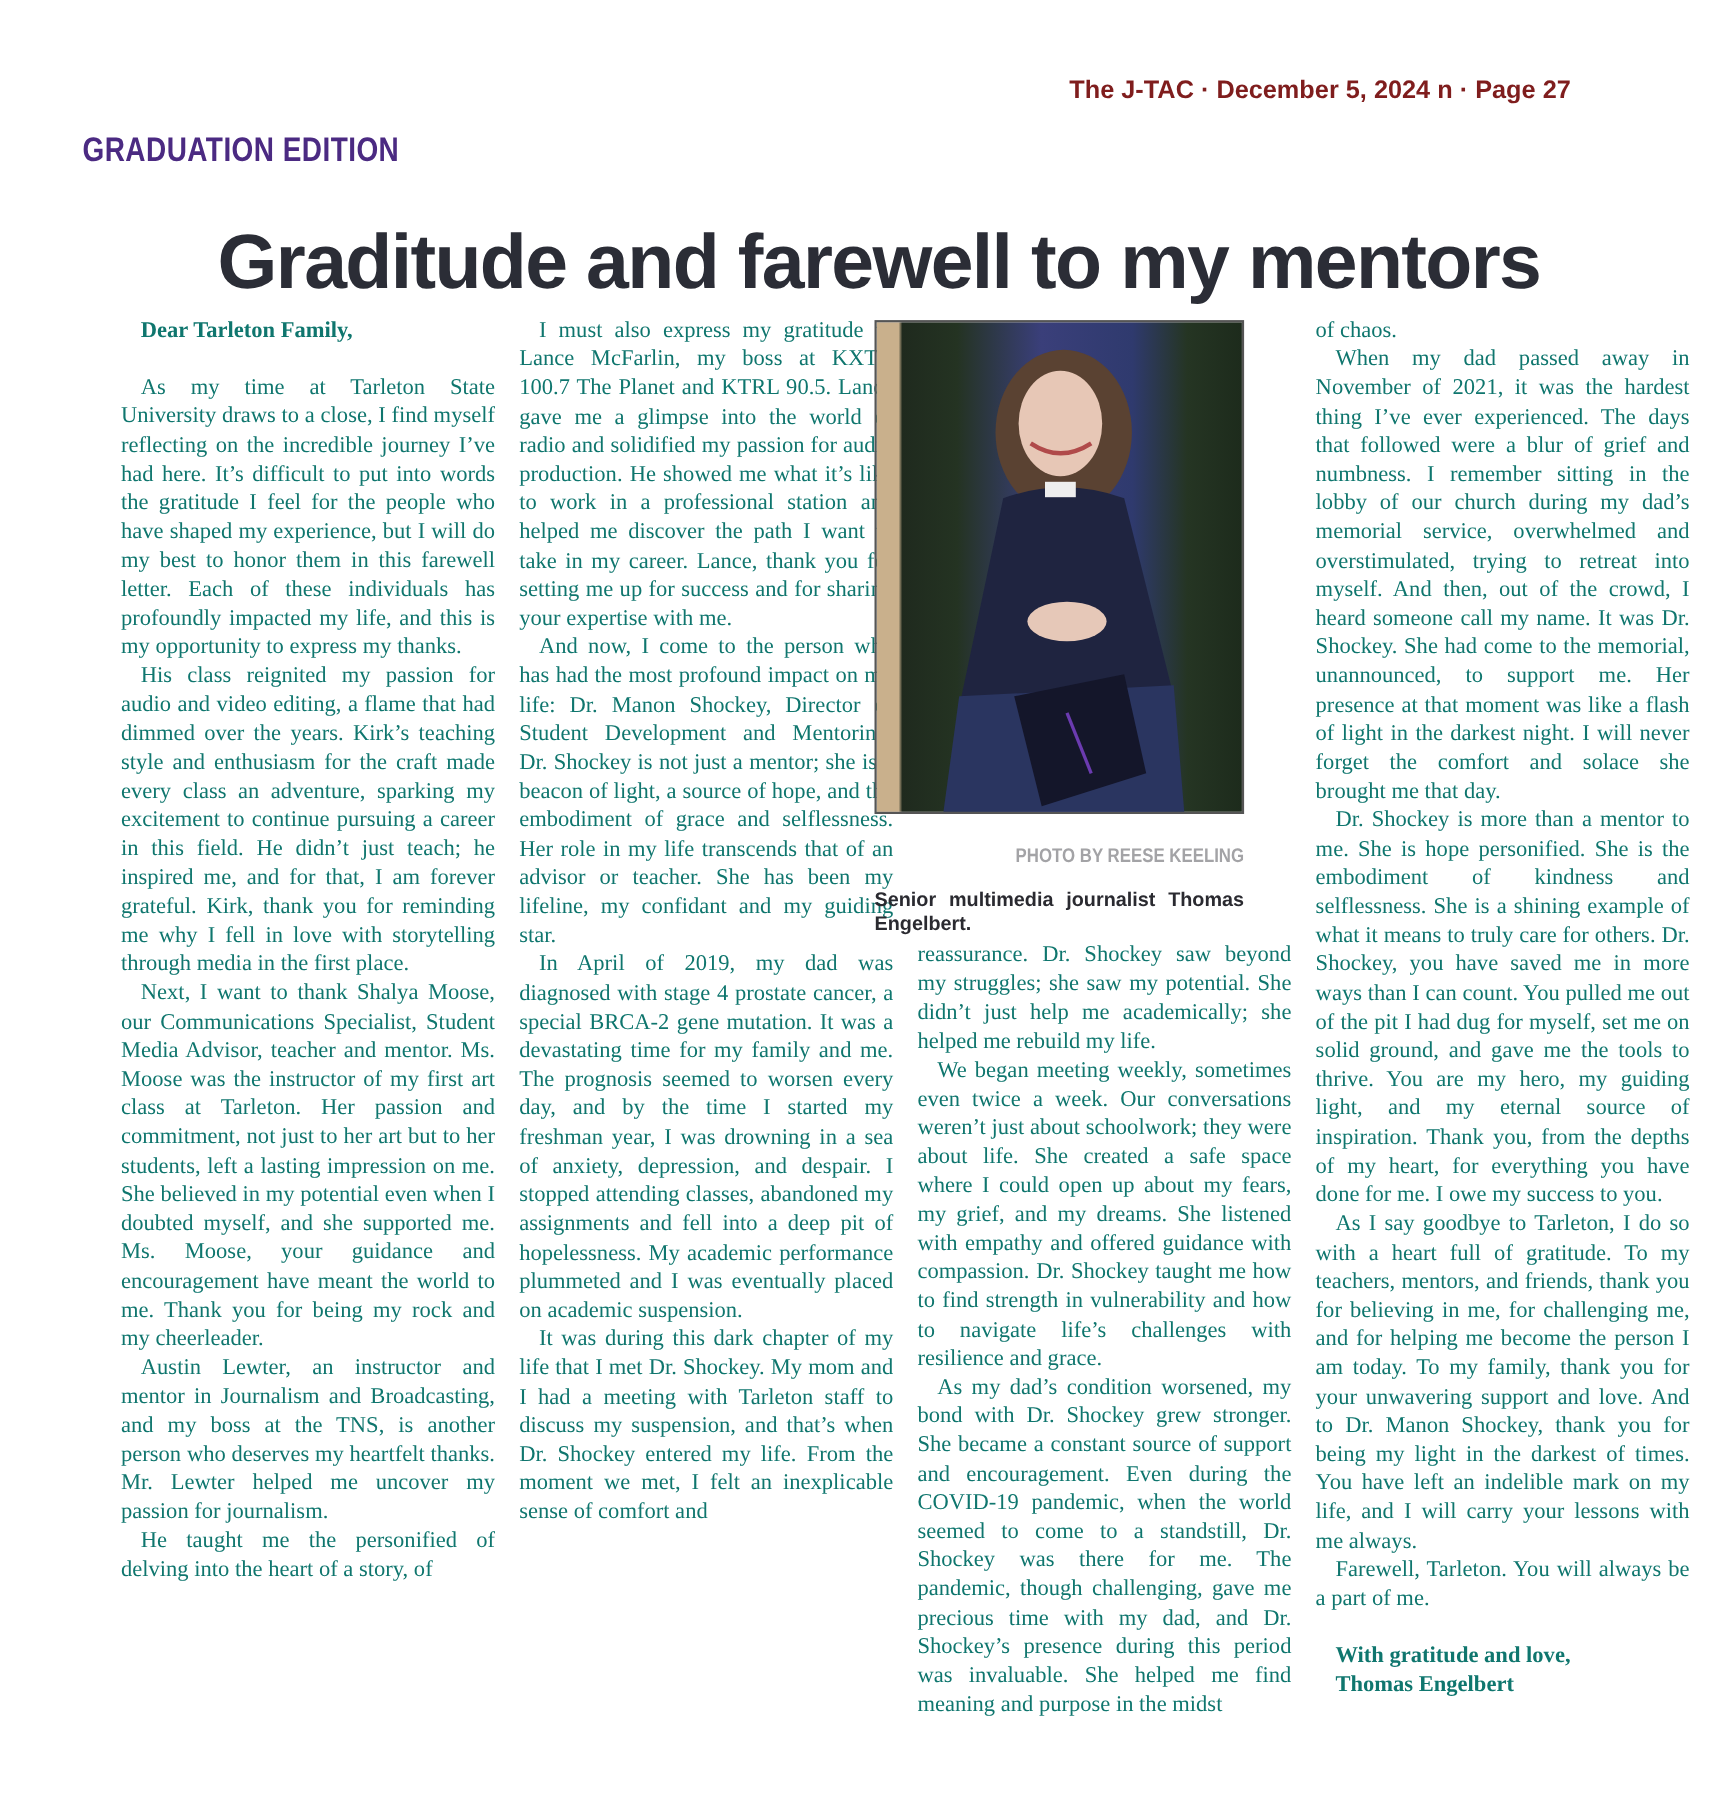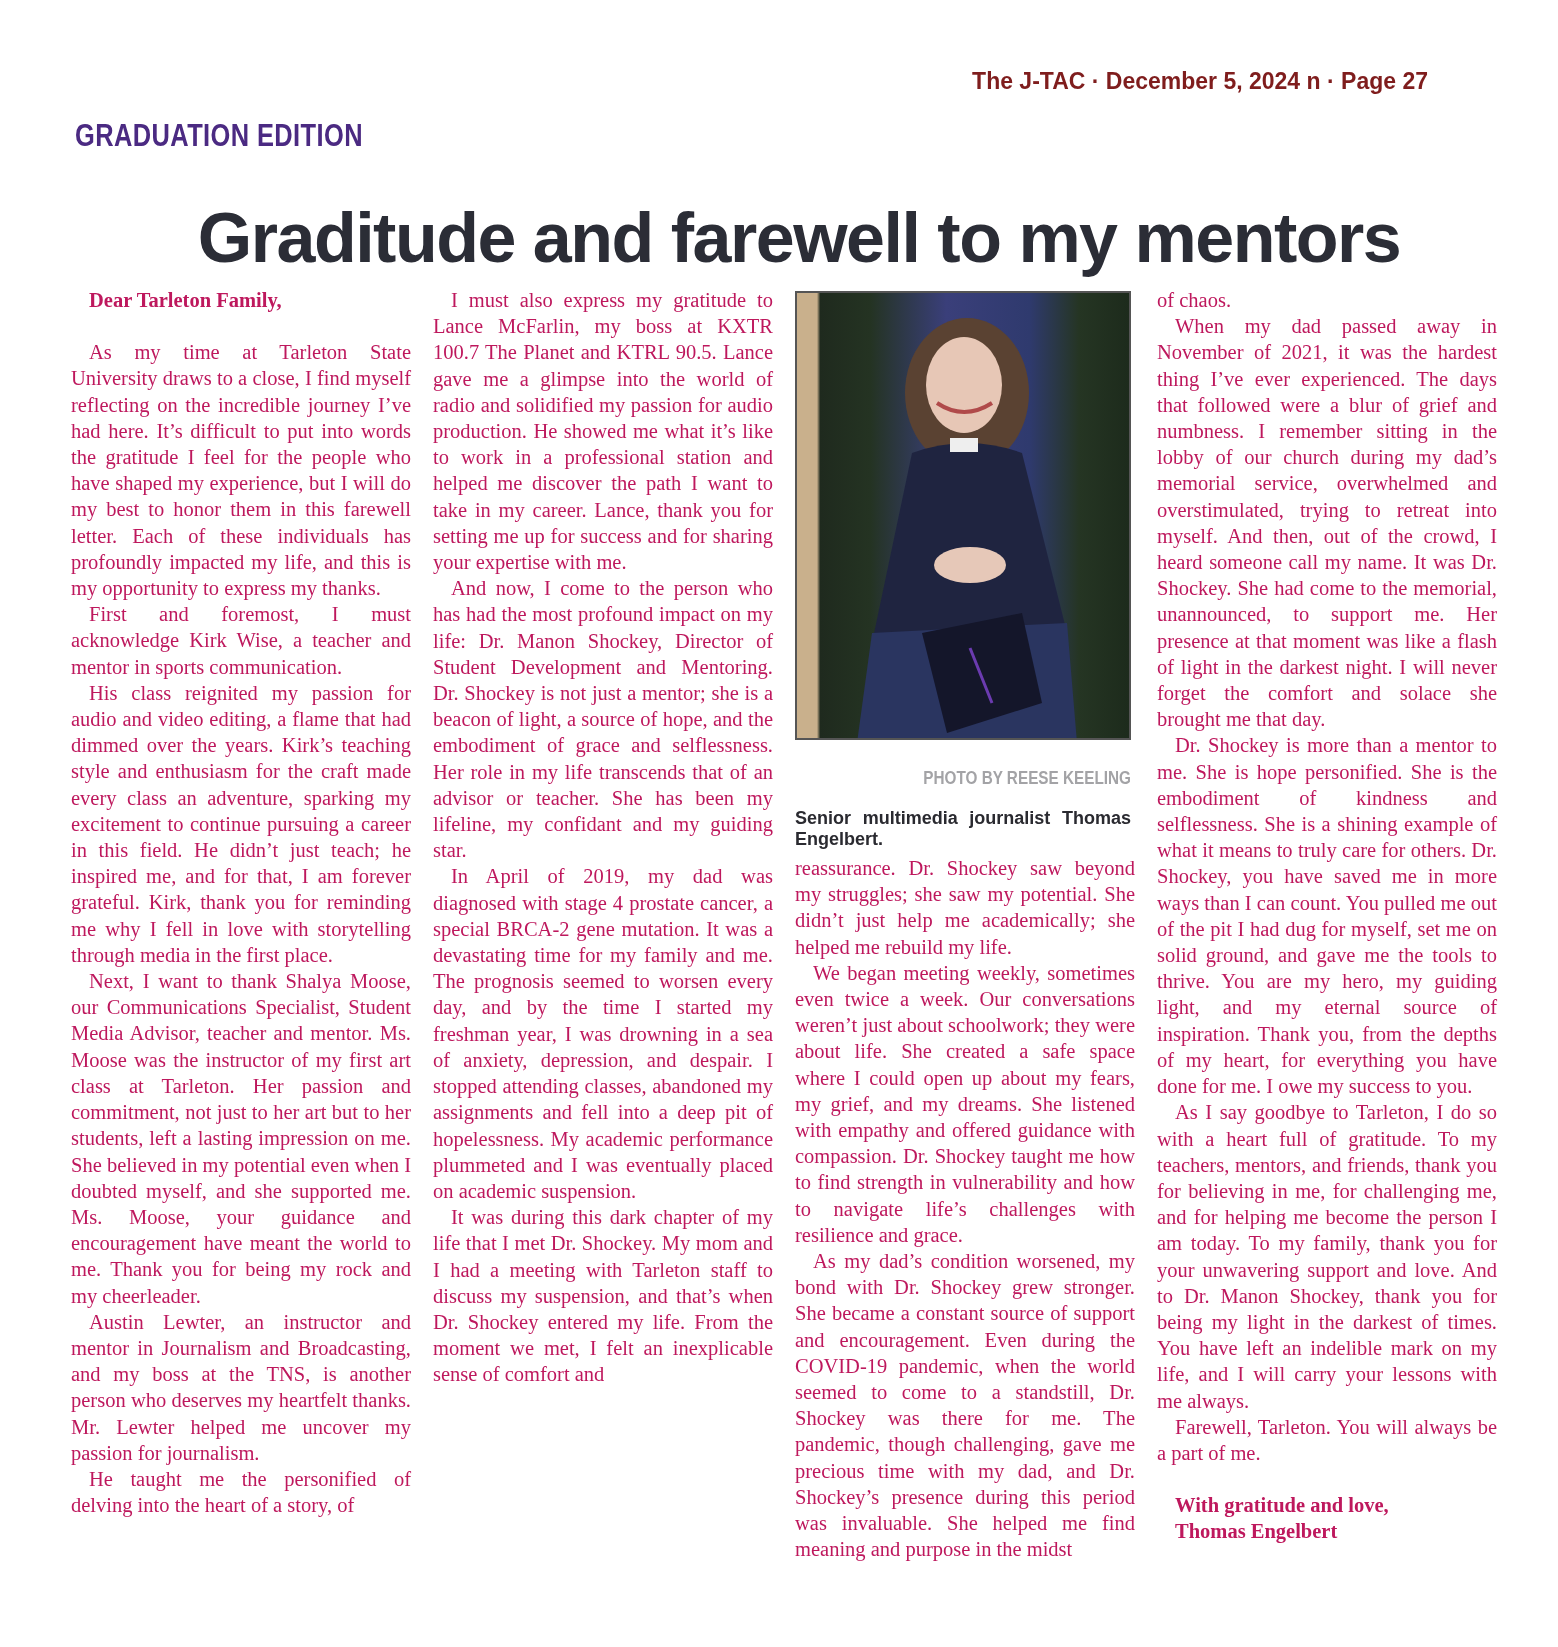--- a/index.html
+++ b/index.html
@@ -14,22 +14,23 @@
     font-family: "Liberation Sans", sans-serif; font-weight: bold; font-size: 31px; color: #4b2a82;
     transform: scaleX(0.82); transform-origin: left center; letter-spacing: 0.5px;
   }
   .headline {
     position: absolute; left: 4px; width: 1558px; top: 178px; text-align: center;
     font-family: "Liberation Sans", sans-serif; font-weight: bold; font-size: 70px; color: #2b2d36;
     letter-spacing: -1.5px; margin: 16px; line-height: 88px;
   }
   .col {
     position: absolute; top: 287px; width: 340px;
-    font-family: "Liberation Serif", serif; font-size: 20.5px; line-height: 26.2px; color: #be185d;
+    font-family: "Liberation Serif", serif; font-size: 20.5px; line-height: 26.2px; color: #0f766e;
     text-align: justify;
+    margin-left: 39px;
   }
   .col p { margin: 0; text-indent: 18px; }
   .col p.noindent { text-indent: 0; }
   .col1 { left: 71px; }
   .col2 { left: 433px; }
   .col3 { left: 795px; top: 855px; }
   .col4 { left: 1157px; }
   .salutation { font-weight: bold; text-indent: 18px; margin-bottom: 26px !important; }
   .photo {
     position: absolute; left: 795px; top: 291px; width: 336px; height: 449px;
@@ -55,21 +56,20 @@
 </head>
 <body>
 
 <div class="folio">The J-TAC · December 5, 2024 n  ·  Page 27</div>
 <div class="section-label">GRADUATION EDITION</div>
 <h1 class="headline">Graditude and farewell to my mentors</h1>
 
 <div class="col col1">
   <p class="salutation">Dear Tarleton Family,</p>
   <p>As my time at Tarleton State University draws to a close, I find myself reflecting on the incredible journey I’ve had here. It’s difficult to put into words the gratitude I feel for the people who have shaped my experience, but I will do my best to honor them in this farewell letter. Each of these individuals has profoundly impacted my life, and this is my opportunity to express my thanks.</p>
-  <p>First and foremost, I must acknowledge Kirk Wise, a teacher and mentor in sports communication.</p>
   <p>His class reignited my passion for audio and video editing, a flame that had dimmed over the years. Kirk’s teaching style and enthusiasm for the craft made every class an adventure, sparking my excitement to continue pursuing a career in this field. He didn’t just teach; he inspired me, and for that, I am forever grateful. Kirk, thank you for reminding me why I fell in love with storytelling through media in the first place.</p>
   <p>Next, I want to thank Shalya Moose, our Communications Specialist, Student Media Advisor, teacher and mentor. Ms. Moose was the instructor of my first art class at Tarleton. Her passion and commitment, not just to her art but to her students, left a lasting impression on me. She believed in my potential even when I doubted myself, and she supported me. Ms. Moose, your guidance and encouragement have meant the world to me. Thank you for being my rock and my cheerleader.</p>
   <p>Austin Lewter, an instructor and mentor in Journalism and Broadcasting, and my boss at the TNS, is another person who deserves my heartfelt thanks. Mr. Lewter helped me uncover my passion for journalism.</p>
   <p>He taught me the personified of delving into the heart of a story, of</p>
 </div>
 
 <div class="col col2">
   <p>I must also express my gratitude to Lance McFarlin, my boss at KXTR 100.7 The Planet and KTRL 90.5. Lance gave me a glimpse into the world of radio and solidified my passion for audio production. He showed me what it’s like to work in a professional station and helped me discover the path I want to take in my career. Lance, thank you for setting me up for success and for sharing your expertise with me.</p>
   <p>And now, I come to the person who has had the most profound impact on my life: Dr. Manon Shockey, Director of Student Development and Mentoring. Dr. Shockey is not just a mentor; she is a beacon of light, a source of hope, and the embodiment of grace and selflessness. Her role in my life transcends that of an advisor or teacher. She has been my lifeline, my confidant and my guiding star.</p>
   <p>In April of 2019, my dad was diagnosed with stage 4 prostate cancer, a special BRCA-2 gene mutation. It was a devastating time for my family and me. The prognosis seemed to worsen every day, and by the time I started my freshman year, I was drowning in a sea of anxiety, depression, and despair. I stopped attending classes, abandoned my assignments and fell into a deep pit of hopelessness. My academic performance plummeted and I was eventually placed on academic suspension.</p>

